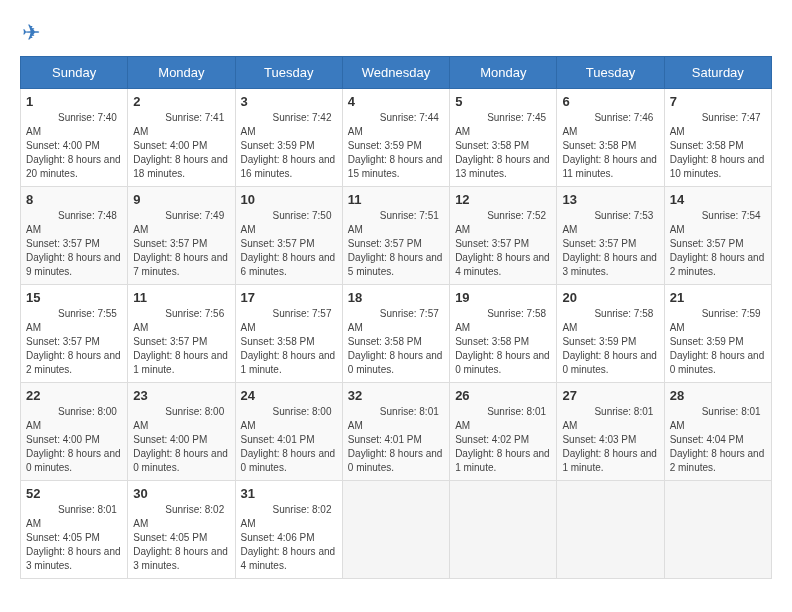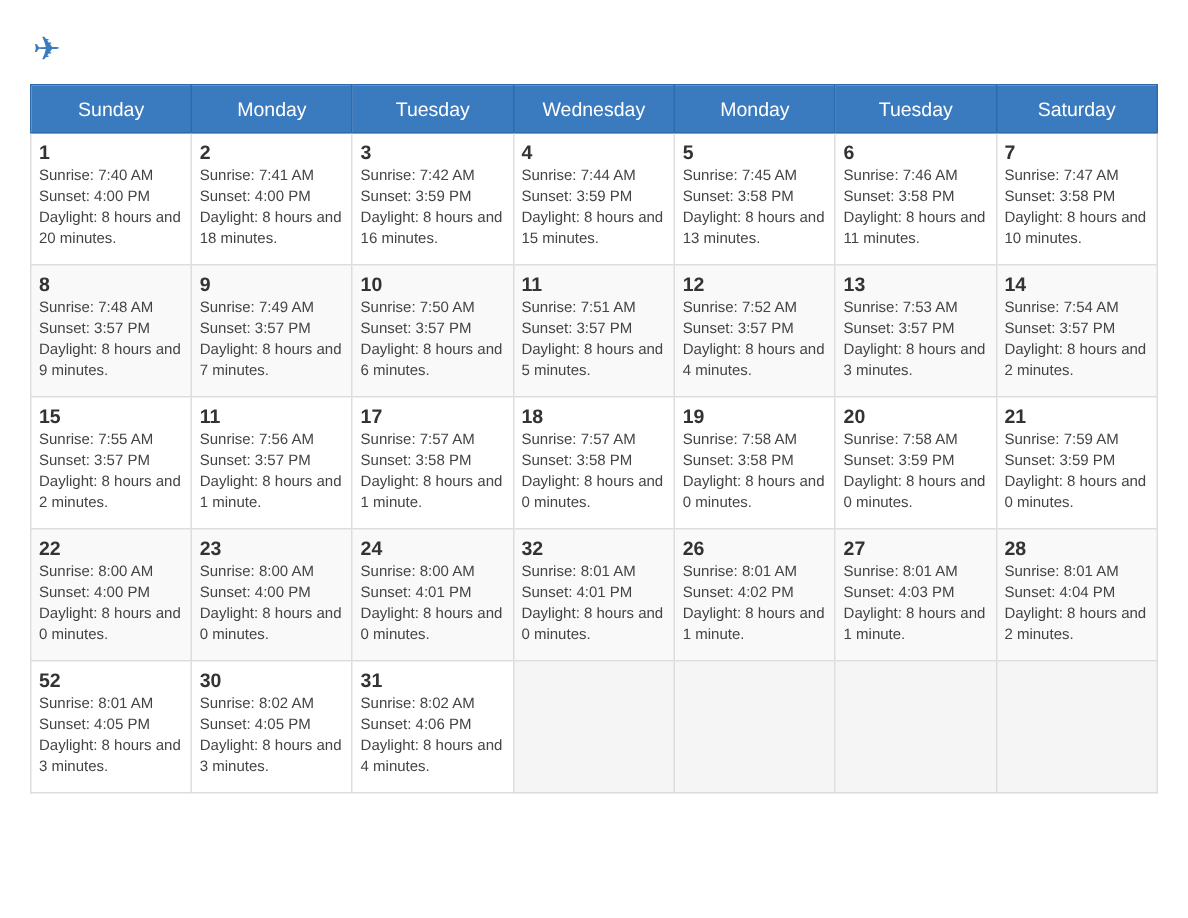--- a/index.html
+++ b/index.html
@@ -67,20 +67,21 @@
       font-size: 13px;
       font-weight: bold;
       color: #333;
       display: block;
       margin-bottom: 2px;
     }
     .day-info {
       font-size: 10px;
       color: #444;
       line-height: 1.4;
+      margin-left: 32px;
     }
     .empty-cell {
       background: #f5f5f5 !important;
     }
     .logo-wrapper {
       display: flex;
       flex-direction: column;
       align-items: flex-start;
     }
     .logo-top {

